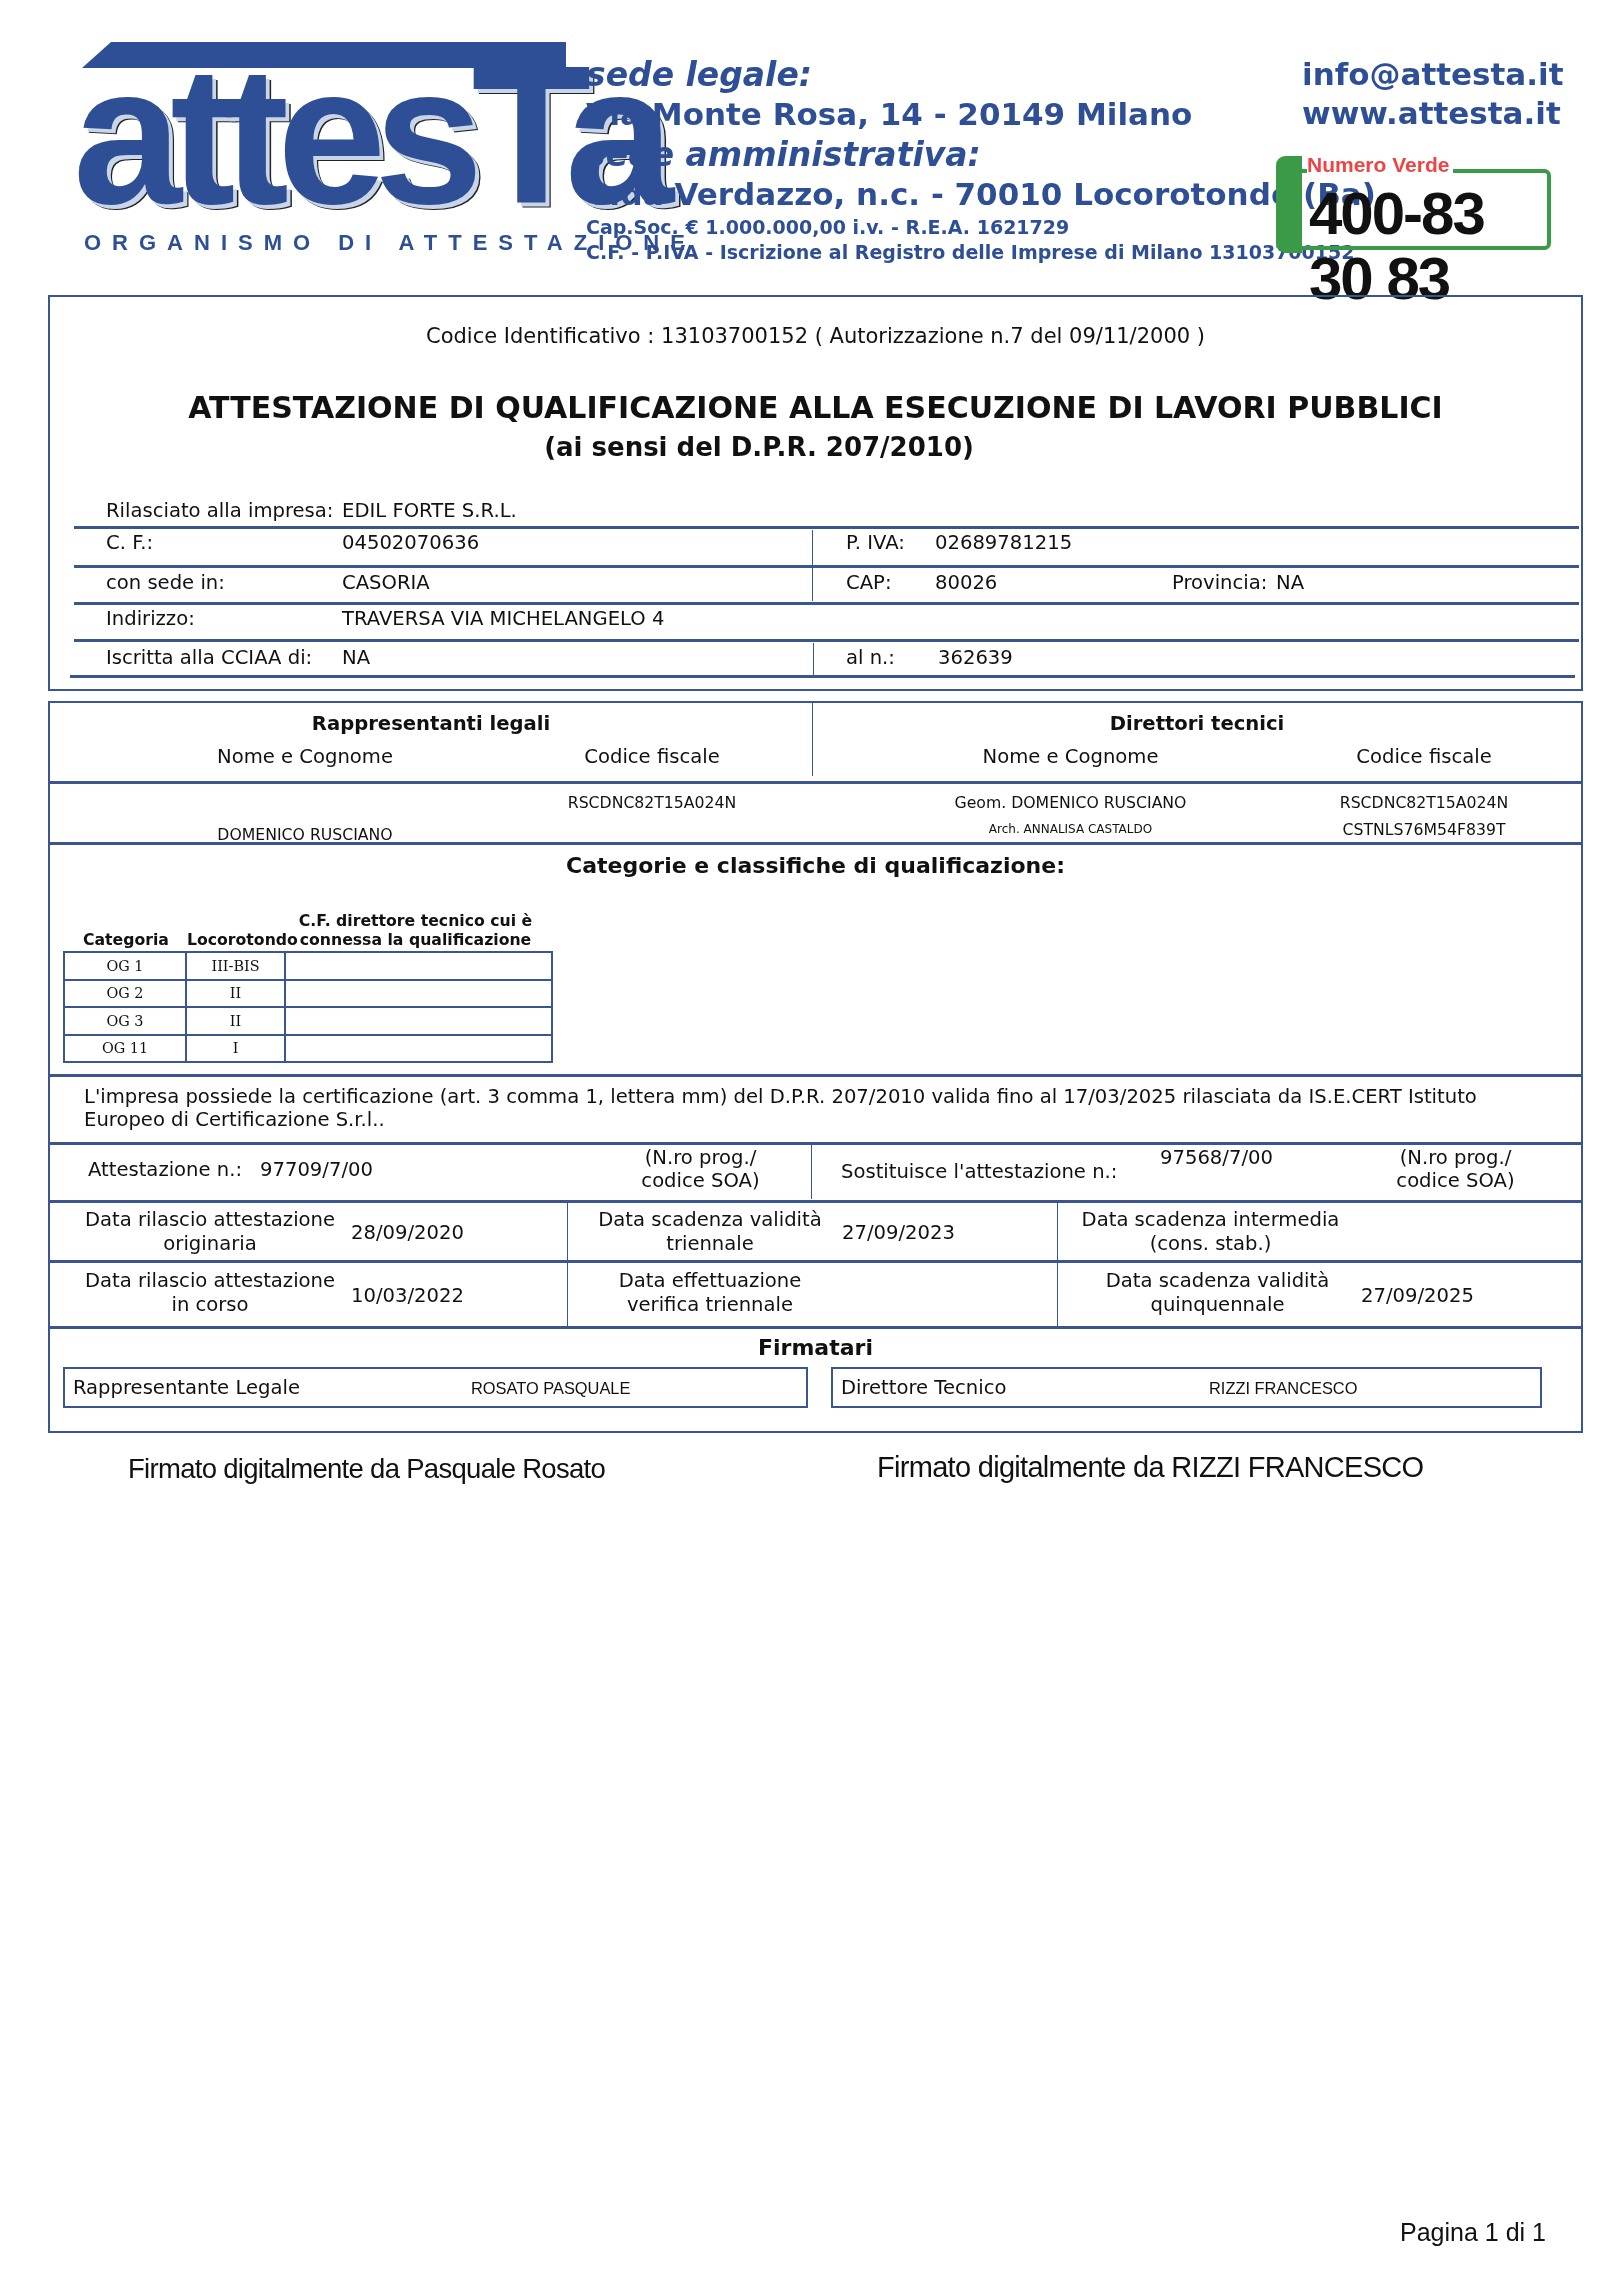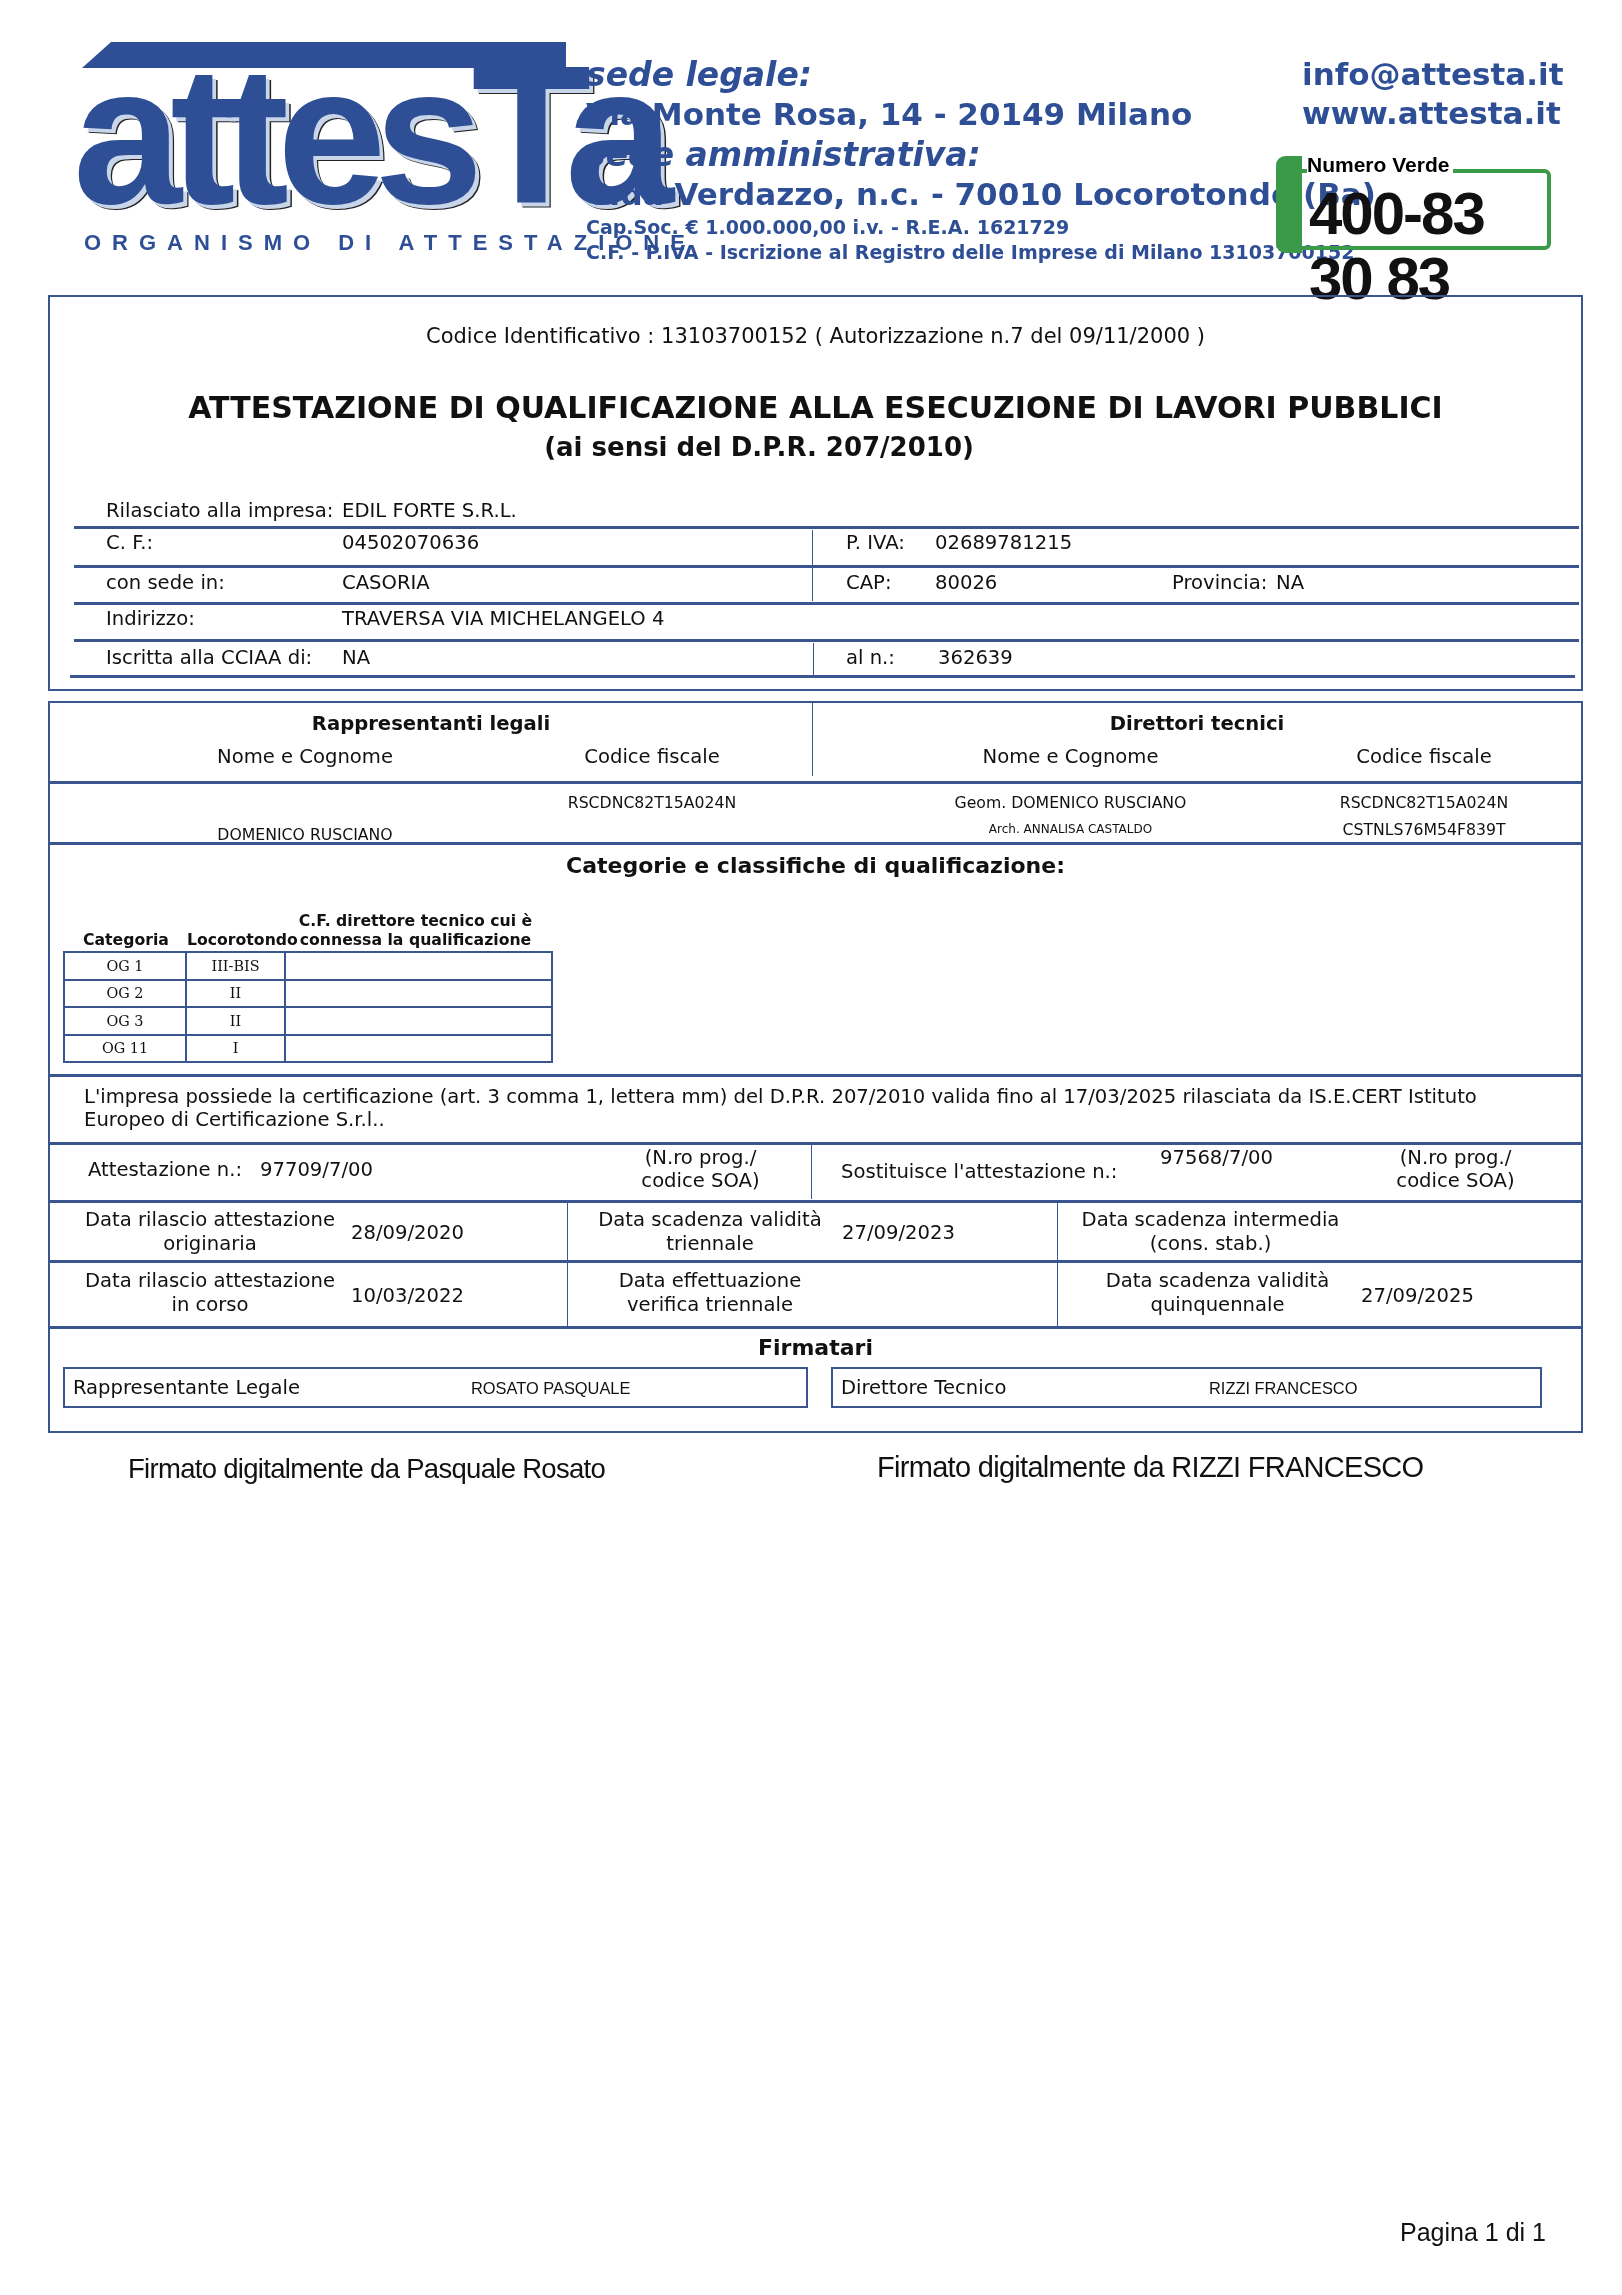--- a/index.html
+++ b/index.html
@@ -20,21 +20,21 @@
   .hdr-lines { left: 586px; top: 55px; color: #2e4f95; font-family: "DejaVu Sans", sans-serif; font-weight: bold; }
   .hdr-lines .it { font-style: italic; font-size: 33px; line-height: 39px; }
   .hdr-lines .big { font-size: 31px; line-height: 41px; }
   .hdr-lines .sm { font-size: 19px; line-height: 25px; }
 
   .contact { left: 1302px; top: 55px; color: #2e4f95; font-weight: bold; font-size: 31px; line-height: 39px; }
 
   .nv-box { left: 1276px; top: 156px; width: 275px; height: 97px; }
   .nv-handset { left: 0; top: 0; width: 26px; height: 97px; background: #3a9a48; border-radius: 9.2px 0 0 9.2px; }
   .nv-frame { left: 26px; top: 13px; width: 249px; height: 81px; border: 4.6px solid #3a9a48; border-left: none; border-radius: 0 6.5px 6.5px 0; }
-  .nv-label { left: 31px; top: -2.6px; font-family: "Liberation Sans", sans-serif; font-weight: bold; font-size: 21px; color: #000000; background: #fff; padding-right: 3.9px; }
+  .nv-label { left: 31px; top: -2.6px; font-family: "Liberation Sans", sans-serif; font-weight: bold; font-size: 21px; color: #ef4444; background: #fff; padding-right: 3.9px; }
   .nv-number { left: 33px; top: 25px; font-family: "Liberation Sans", sans-serif; font-weight: bold; font-size: 60px; line-height: 65px; color: #111; letter-spacing: -2px; }
 
   
   .box { border: 2px solid #3b5590; }
   .hline { position: absolute; height: 2.6px; background: #3b5590; }
   .vline { position: absolute; width: 1.3px; background: #3b5590; }
   .txt { position: absolute; font-size: 19.6px; line-height: 23.6px; white-space: nowrap; font-family: "DejaVu Sans", sans-serif; }
   .bold { font-weight: bold; }
   .center { text-align: center; }
 

